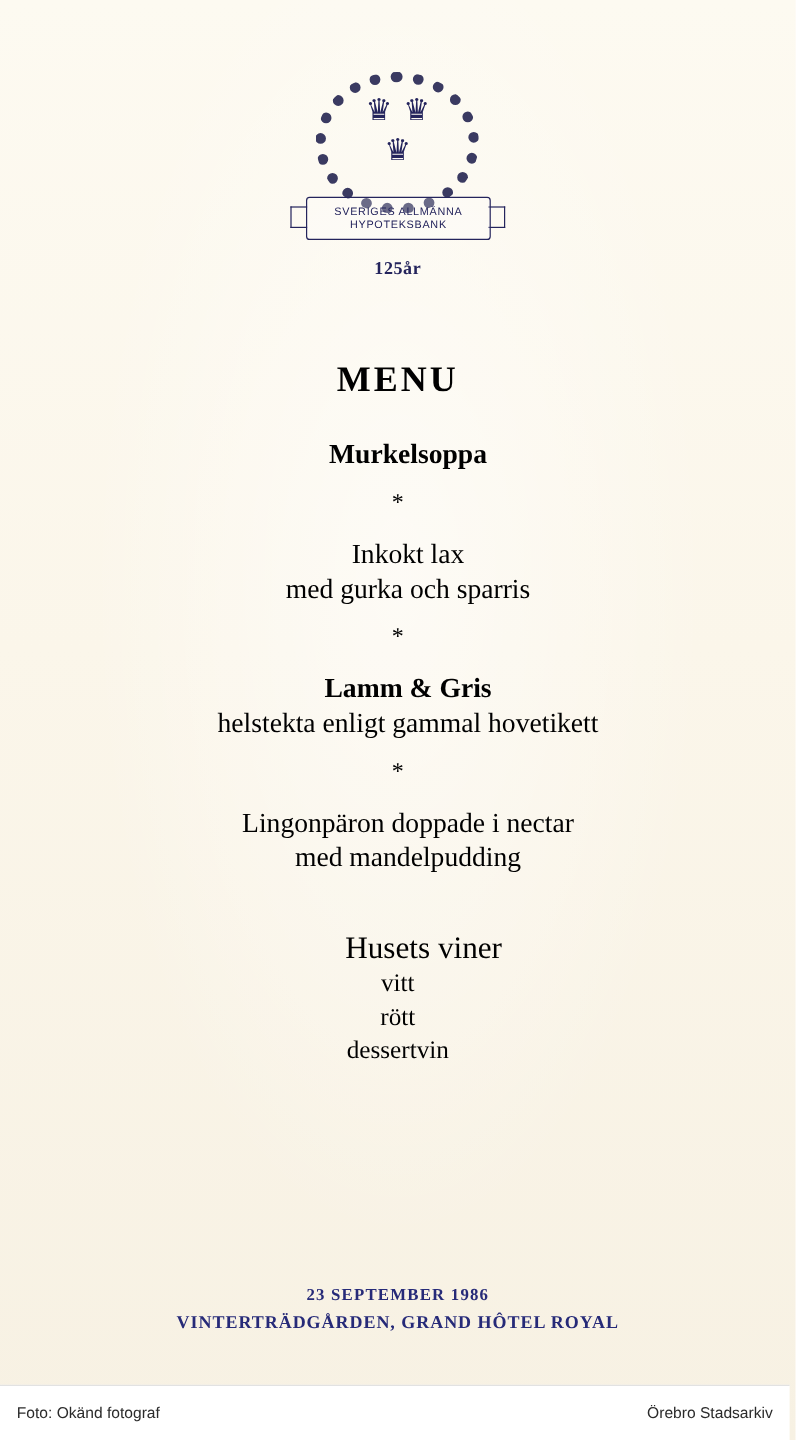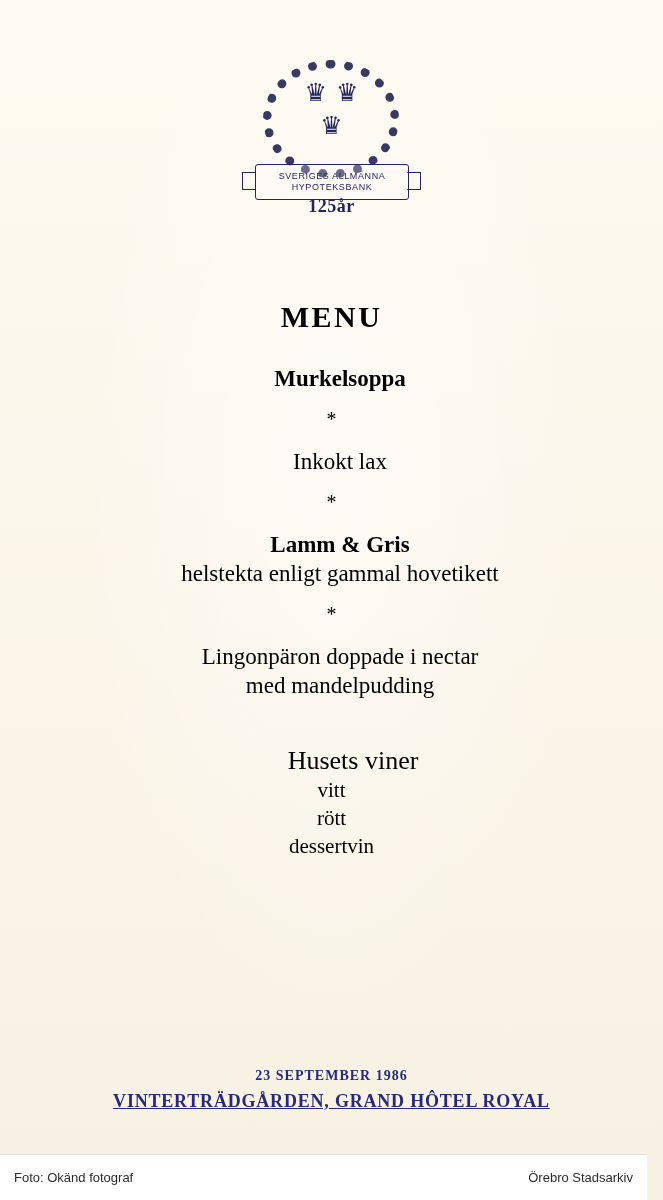--- a/index.html
+++ b/index.html
@@ -104,26 +104,26 @@
     width: 14px;
     height: 18px;
     border: 1.6px solid #24245c;
     box-sizing: border-box;
   }
   .banner-tail-left { left: -7px; border-right: none; }
   .banner-tail-right { right: -7px; border-left: none; }
   .anniversary {
     position: absolute;
     left: 0;
-    top: 136px;
+    top: 156px;
     width: 165px;
     text-align: center;
     font-family: "Liberation Serif", serif;
     font-weight: bold;
-    font-size: 18px;
+    font-size: 15px;
     color: #24245c;
     letter-spacing: 0.5px;
   }
 
   
   #menu-body {
     position: absolute;
     left: 0;
     right: 0;
     top: 300px;
@@ -176,30 +176,29 @@
     color: #262a78;
     font-family: "Liberation Serif", serif;
     font-weight: bold;
   }
   .footer-date {
     font-size: 14px;
     letter-spacing: 1px;
     margin-bottom: 7px;
   }
   .footer-venue {
-    font-size: 18px;
+    font-size: 15px;
     letter-spacing: 0.8px;
-    text-decoration: underline;
   }
 
   
   #caption-bar {
     position: absolute;
     left: 0;
-    right: 16px;
+    right: 5px;
     bottom: 0;
     height: 46px;
     background: #ffffff;
     border-top: 1px solid #e2e2e2;
     display: flex;
     align-items: center;
     justify-content: space-between;
     padding: 0 14px;
     box-sizing: border-box;
     font-family: "Liberation Sans", sans-serif;
@@ -237,20 +236,21 @@
     <div class="menu-title">MENU</div>
 
     <div class="course">
       <div class="course-line lead">Murkelsoppa</div>
     </div>
 
     <div class="sep">*</div>
 
     <div class="course">
       <div class="course-line">Inkokt lax</div>
+      <div class="course-line">med gurka och sparris</div>
     </div>
 
     <div class="sep">*</div>
 
     <div class="course">
       <div class="course-line lead">Lamm &amp; Gris</div>
       <div class="course-line">helstekta enligt gammal hovetikett</div>
     </div>
 
     <div class="sep">*</div>

